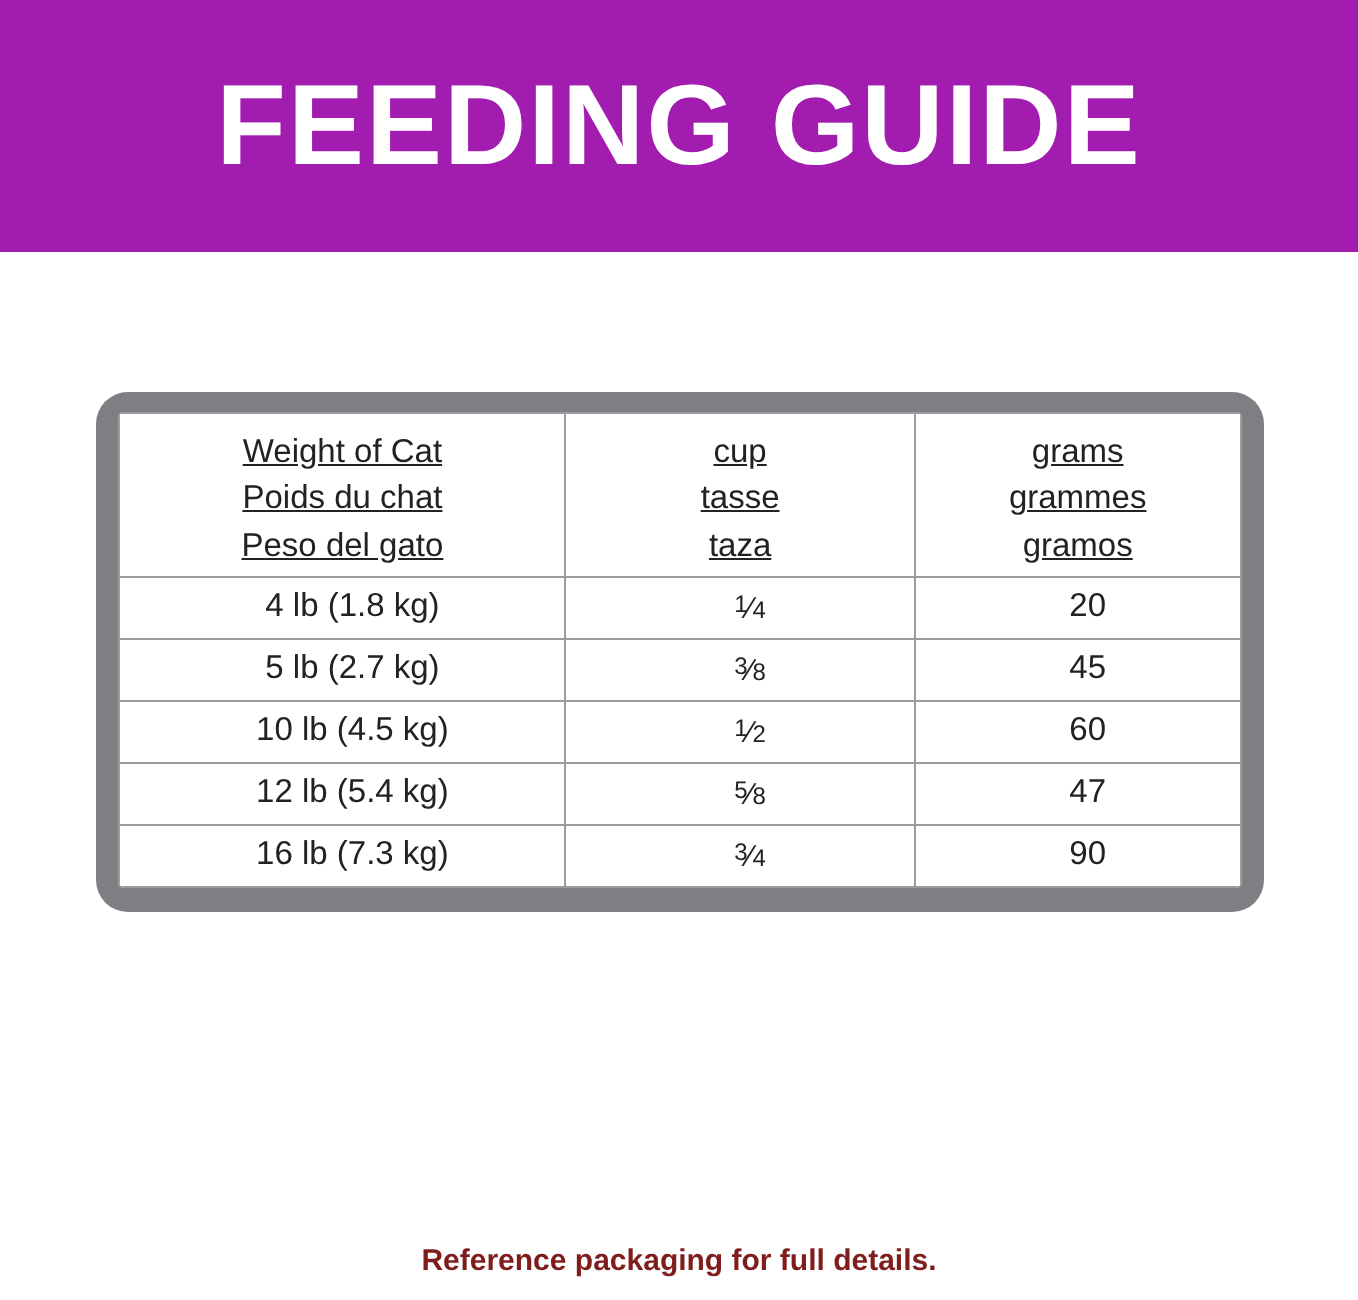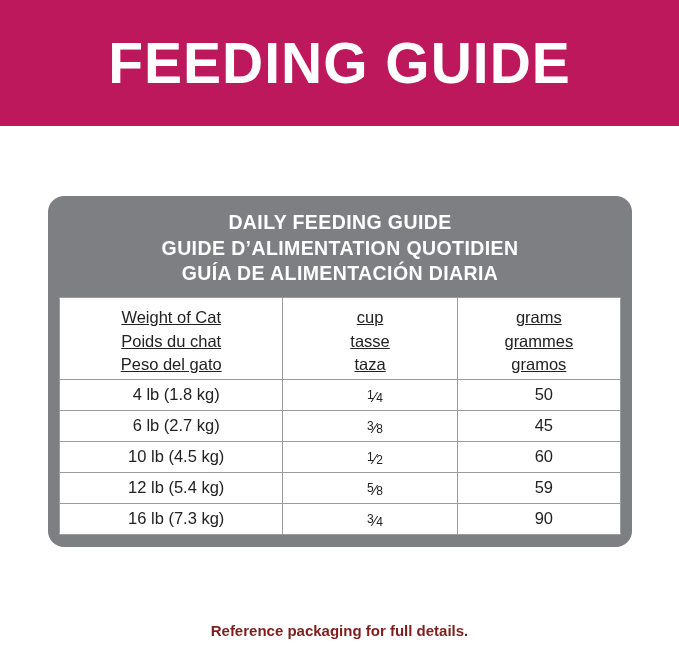--- a/index.html
+++ b/index.html
@@ -19,21 +19,21 @@
     height: 650px;
     background: #ffffff;
   }
   
   .banner {
     position: absolute;
     left: 0;
     top: 0;
     width: 679px;
     height: 126px;
-    background: #be185d;
+    background: #a21caf;
     display: flex;
     align-items: center;
     justify-content: center;
   }
   .banner-title {
     color: #ffffff;
     font-size: 57px;
     font-weight: bold;
     letter-spacing: 1px;
     font-family: "Liberation Sans", sans-serif;
@@ -124,25 +124,20 @@
 <body>
 
 <div class="page">
 
   <div class="banner">
     <div class="banner-title">FEEDING GUIDE</div>
   </div>
 
   <div class="card">
 
-    <div class="card-head">
-      <div>DAILY FEEDING GUIDE</div>
-      <div>GUIDE D’ALIMENTATION QUOTIDIEN</div>
-      <div>GUÍA DE ALIMENTACIÓN DIARIA</div>
-    </div>
 
     <div class="table-wrap">
       <table class="feed">
         <thead>
           <tr>
             <th class="col-w">
               <div>Weight of Cat</div>
               <div>Poids du chat</div>
               <div>Peso del gato</div>
             </th>
@@ -155,36 +150,36 @@
               <div>grams</div>
               <div>grammes</div>
               <div>gramos</div>
             </th>
           </tr>
         </thead>
         <tbody>
           <tr>
             <td>4 lb (1.8 kg)</td>
             <td><span class="frac"><sup>1</sup>⁄<sub>4</sub></span></td>
-            <td>50</td>
+            <td>20</td>
           </tr>
           <tr>
-            <td>6 lb (2.7 kg)</td>
+            <td>5 lb (2.7 kg)</td>
             <td><span class="frac"><sup>3</sup>⁄<sub>8</sub></span></td>
             <td>45</td>
           </tr>
           <tr>
             <td>10 lb (4.5 kg)</td>
             <td><span class="frac"><sup>1</sup>⁄<sub>2</sub></span></td>
             <td>60</td>
           </tr>
           <tr>
             <td>12 lb (5.4 kg)</td>
             <td><span class="frac"><sup>5</sup>⁄<sub>8</sub></span></td>
-            <td>59</td>
+            <td>47</td>
           </tr>
           <tr>
             <td>16 lb (7.3 kg)</td>
             <td><span class="frac"><sup>3</sup>⁄<sub>4</sub></span></td>
             <td>90</td>
           </tr>
         </tbody>
       </table>
     </div>
 

